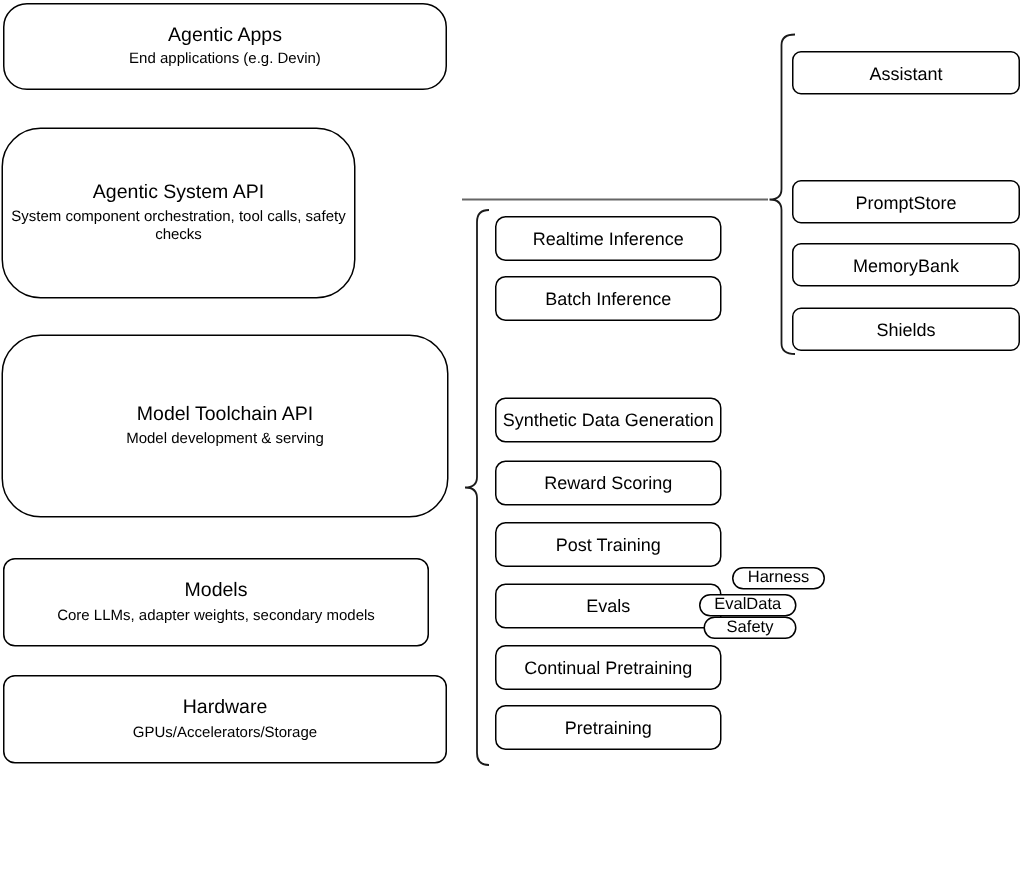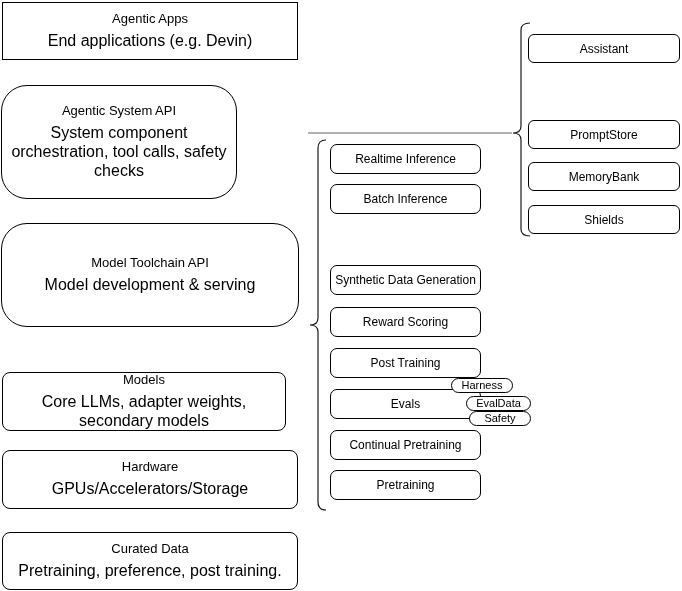--- a/index.html
+++ b/index.html
@@ -31,26 +31,26 @@
     background: #ffffff;
     border: 1.3px solid #000000;
     display: flex;
     flex-direction: column;
     align-items: center;
     justify-content: center;
     text-align: center;
     z-index: 2;
   }
   .box .title { font-size: 13px; line-height: 1.15; }
-  .box .subtitle { font-size: 16px; line-height: 1.2; margin-top: 4px; }
+  .box .subtitle { font-size: 10px; line-height: 1.2; margin-top: 4px; }
 
   
-  #box-agentic-apps       { top: 2px;   left: 2px; width: 296px; height: 58px;  border-radius: 0; }
+  #box-agentic-apps       { top: 2px;   left: 2px; width: 296px; height: 58px;  border-radius: 16px; }
   #box-agentic-system-api { top: 85px;  left: 1px; width: 236px; height: 114px; border-radius: 26px; }
-  #box-model-toolchain-api{ top: 223px; left: 1px; width: 298px; height: 104px; border-radius: 26px; }
+  #box-model-toolchain-api{ top: 223px; left: 1px; width: 298px; height: 122px; border-radius: 26px; }
   #box-models             { top: 372px; left: 2px; width: 284px; height: 59px;  border-radius: 8px; }
   #box-hardware           { top: 450px; left: 2px; width: 296px; height: 59px;  border-radius: 8px; }
   #box-curated-data       { top: 532px; left: 2px; width: 296px; height: 58px;  border-radius: 8px; }
 
   
   .mbox {
     left: 330px; width: 151px; height: 30px;
     border-radius: 7px; font-size: 12px;
   }
   #mbox-realtime   { top: 144px; }
@@ -81,21 +81,21 @@
     background: #ffffff;
     border: 1.2px solid #000000;
     border-radius: 9px;
     display: flex;
     align-items: center;
     justify-content: center;
     font-size: 11px;
     line-height: 1;
     z-index: 4;
   }
-  #pill-harness  { left: 451px; top: 378px; width: 62px; height: 15px; }
+  #pill-harness  { left: 488px; top: 378px; width: 62px; height: 15px; }
   #pill-evaldata { left: 466px; top: 396px; width: 65px; height: 15px; }
   #pill-safety   { left: 469px; top: 411px; width: 62px; height: 15px; }
 </style>
 </head>
 <body>
 
 <div class="canvas">
 
   <svg class="connectors" viewBox="0 0 682 591" xmlns="http://www.w3.org/2000/svg">
 
@@ -119,24 +119,20 @@
     <div class="subtitle">Model development &amp; serving</div>
   </div>
   <div class="box" id="box-models">
     <div class="title">Models</div>
     <div class="subtitle">Core LLMs, adapter weights, secondary models</div>
   </div>
   <div class="box" id="box-hardware">
     <div class="title">Hardware</div>
     <div class="subtitle">GPUs/Accelerators/Storage</div>
   </div>
-  <div class="box" id="box-curated-data">
-    <div class="title">Curated Data</div>
-    <div class="subtitle">Pretraining, preference, post training.</div>
-  </div>
 
   <div class="box mbox" id="mbox-realtime">Realtime Inference</div>
   <div class="box mbox" id="mbox-batch">Batch Inference</div>
   <div class="box mbox" id="mbox-synthetic">Synthetic Data Generation</div>
   <div class="box mbox" id="mbox-reward">Reward Scoring</div>
   <div class="box mbox" id="mbox-posttrain">Post Training</div>
   <div class="box mbox" id="mbox-evals">Evals</div>
   <div class="box mbox" id="mbox-continual">Continual Pretraining</div>
   <div class="box mbox" id="mbox-pretrain">Pretraining</div>
 

